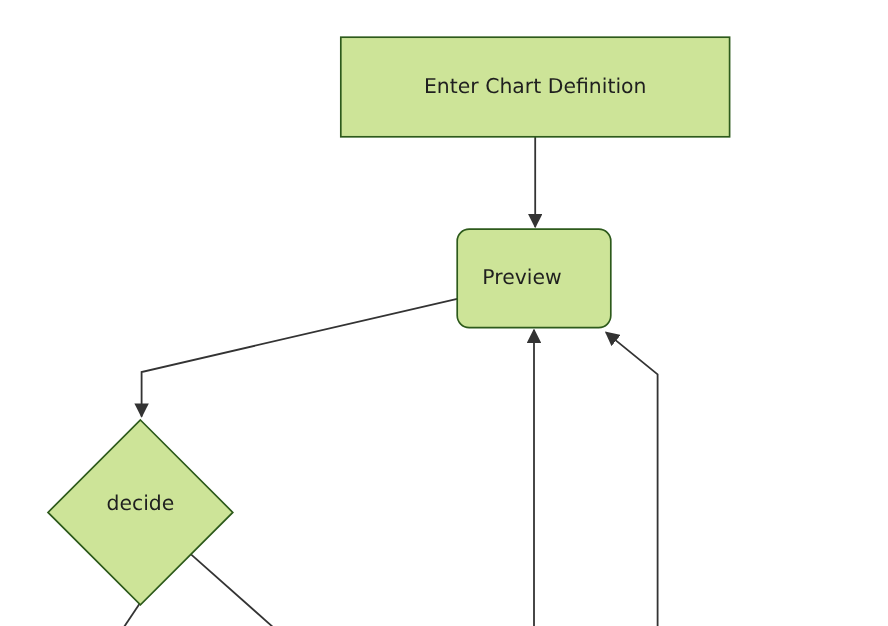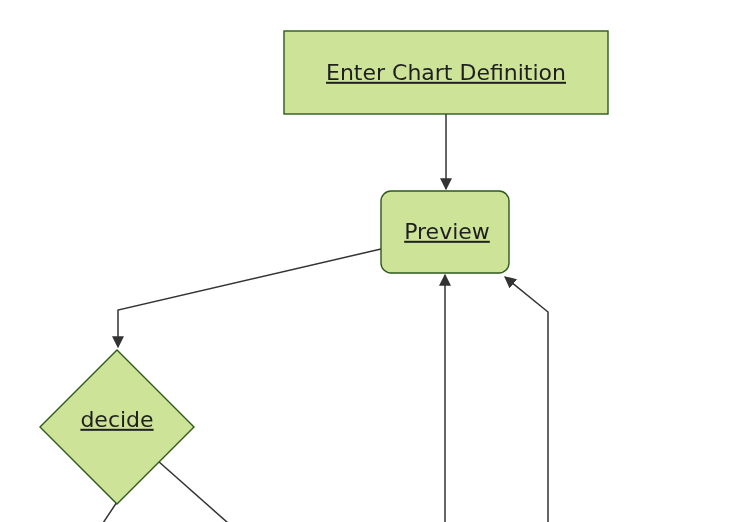--- a/index.html
+++ b/index.html
@@ -38,26 +38,25 @@
   }
   .node-shape {
     fill: var(--node-fill);
     stroke: var(--node-border);
     stroke-width: 1.4px;
   }
   .node-label {
     position: absolute;
     transform: translate(-50%, -50%);
     white-space: nowrap;
-    font-size: 22px;
+    font-size: 17px;
     color: var(--label-text);
     text-align: left;
     line-height: 1.2;
     pointer-events: none;
-    text-decoration: underline;
   }
 </style>
 </head>
 <body>
 
 <div class="canvas">
   <svg width="740" height="522" viewBox="0 0 740 522">
     <defs>
       <marker id="arrowhead" viewBox="0 0 10 10" refX="9" refY="5" markerWidth="8" markerHeight="8" orient="auto">
         <path class="arrowhead" d="M0,0 L10,5 L0,10 z"></path>
@@ -75,16 +74,16 @@
 
     <g>
       <rect class="node-shape" x="284" y="31" width="324" height="83"></rect>
       <rect class="node-shape" x="381" y="191" width="128" height="82" rx="10" ry="10"></rect>
       <polygon class="node-shape" points="117,350 194,427 117,504 40,427"></polygon>
     </g>
   </svg>
 
   <div class="node-label" style="left:446px; top:73px;">Enter Chart Definition</div>
 
-  <div class="node-label" style="left:447px; top:232px;">Preview</div>
+  <div class="node-label" style="left:435px; top:232px;">Preview</div>
 
   <div class="node-label" style="left:117px; top:420px;">decide</div>
 </div>
 
 </body></html>

